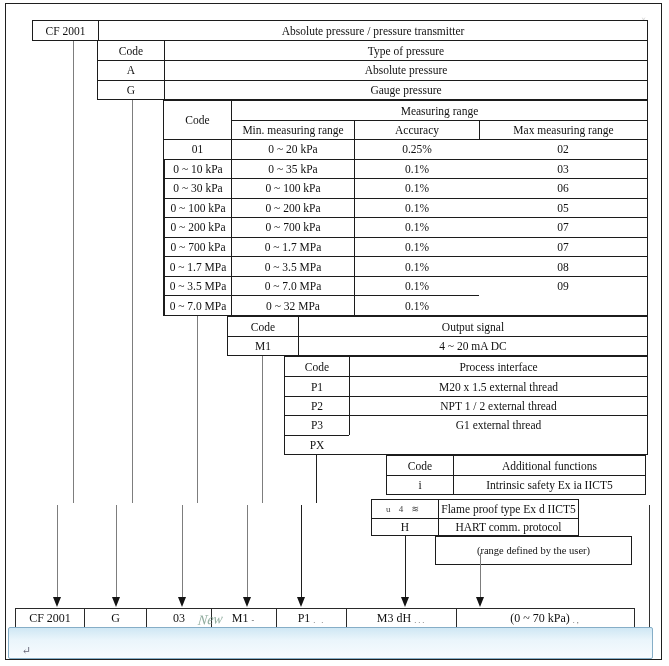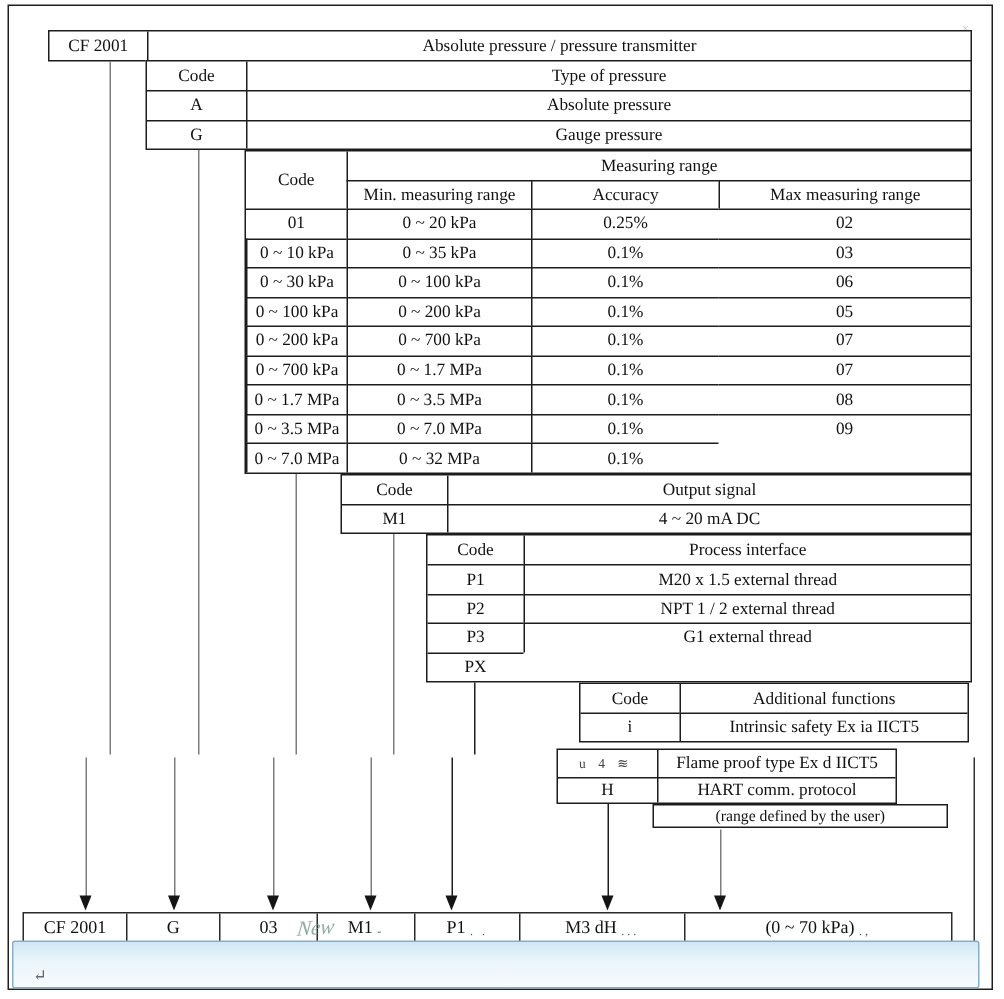--- a/index.html
+++ b/index.html
@@ -124,28 +124,28 @@
     <div class="c bl0">PX</div>
   </div>
 
   <div class="tbl" style="left:386px;top:455px;width:260px;height:40px;grid-template-columns:66px 1fr;grid-template-rows:repeat(2,1fr);">
     <div class="c bt0 bl0">Code</div>
     <div class="c bt0">Additional functions</div>
     <div class="c bl0">i</div>
     <div class="c">Intrinsic safety Ex ia IICT5</div>
   </div>
 
-  <div class="tbl" style="left:371px;top:499px;width:227px;height:37px;grid-template-columns:66px 1fr;grid-template-rows:repeat(2,1fr);">
+  <div class="tbl" style="left:371px;top:499px;width:208px;height:37px;grid-template-columns:66px 1fr;grid-template-rows:repeat(2,1fr);">
     <div class="c bt0 bl0 garbled">u 4 ≋</div>
     <div class="c bt0">Flame proof type Ex d IICT5</div>
     <div class="c bl0">H</div>
     <div class="c">HART comm. protocol</div>
   </div>
 
-  <div class="tbl" style="left:435px;top:536px;width:197px;height:16px;grid-template-columns:1fr;">
+  <div class="tbl" style="left:435px;top:536px;width:197px;height:29px;grid-template-columns:1fr;">
     <div class="c bt0 bl0 small-note">(range defined by the user)</div>
   </div>
 
   <div class="vline" style="left:73px;top:41px;height:462px;"></div>
   <div class="vline" style="left:132px;top:100px;height:403px;"></div>
   <div class="vline" style="left:197px;top:316px;height:187px;"></div>
   <div class="vline" style="left:262px;top:356px;height:147px;"></div>
   <div class="vline dark" style="left:316px;top:455px;height:48px;"></div>
 
   <div class="vline" style="left:57px;top:505px;height:93px;"></div>

